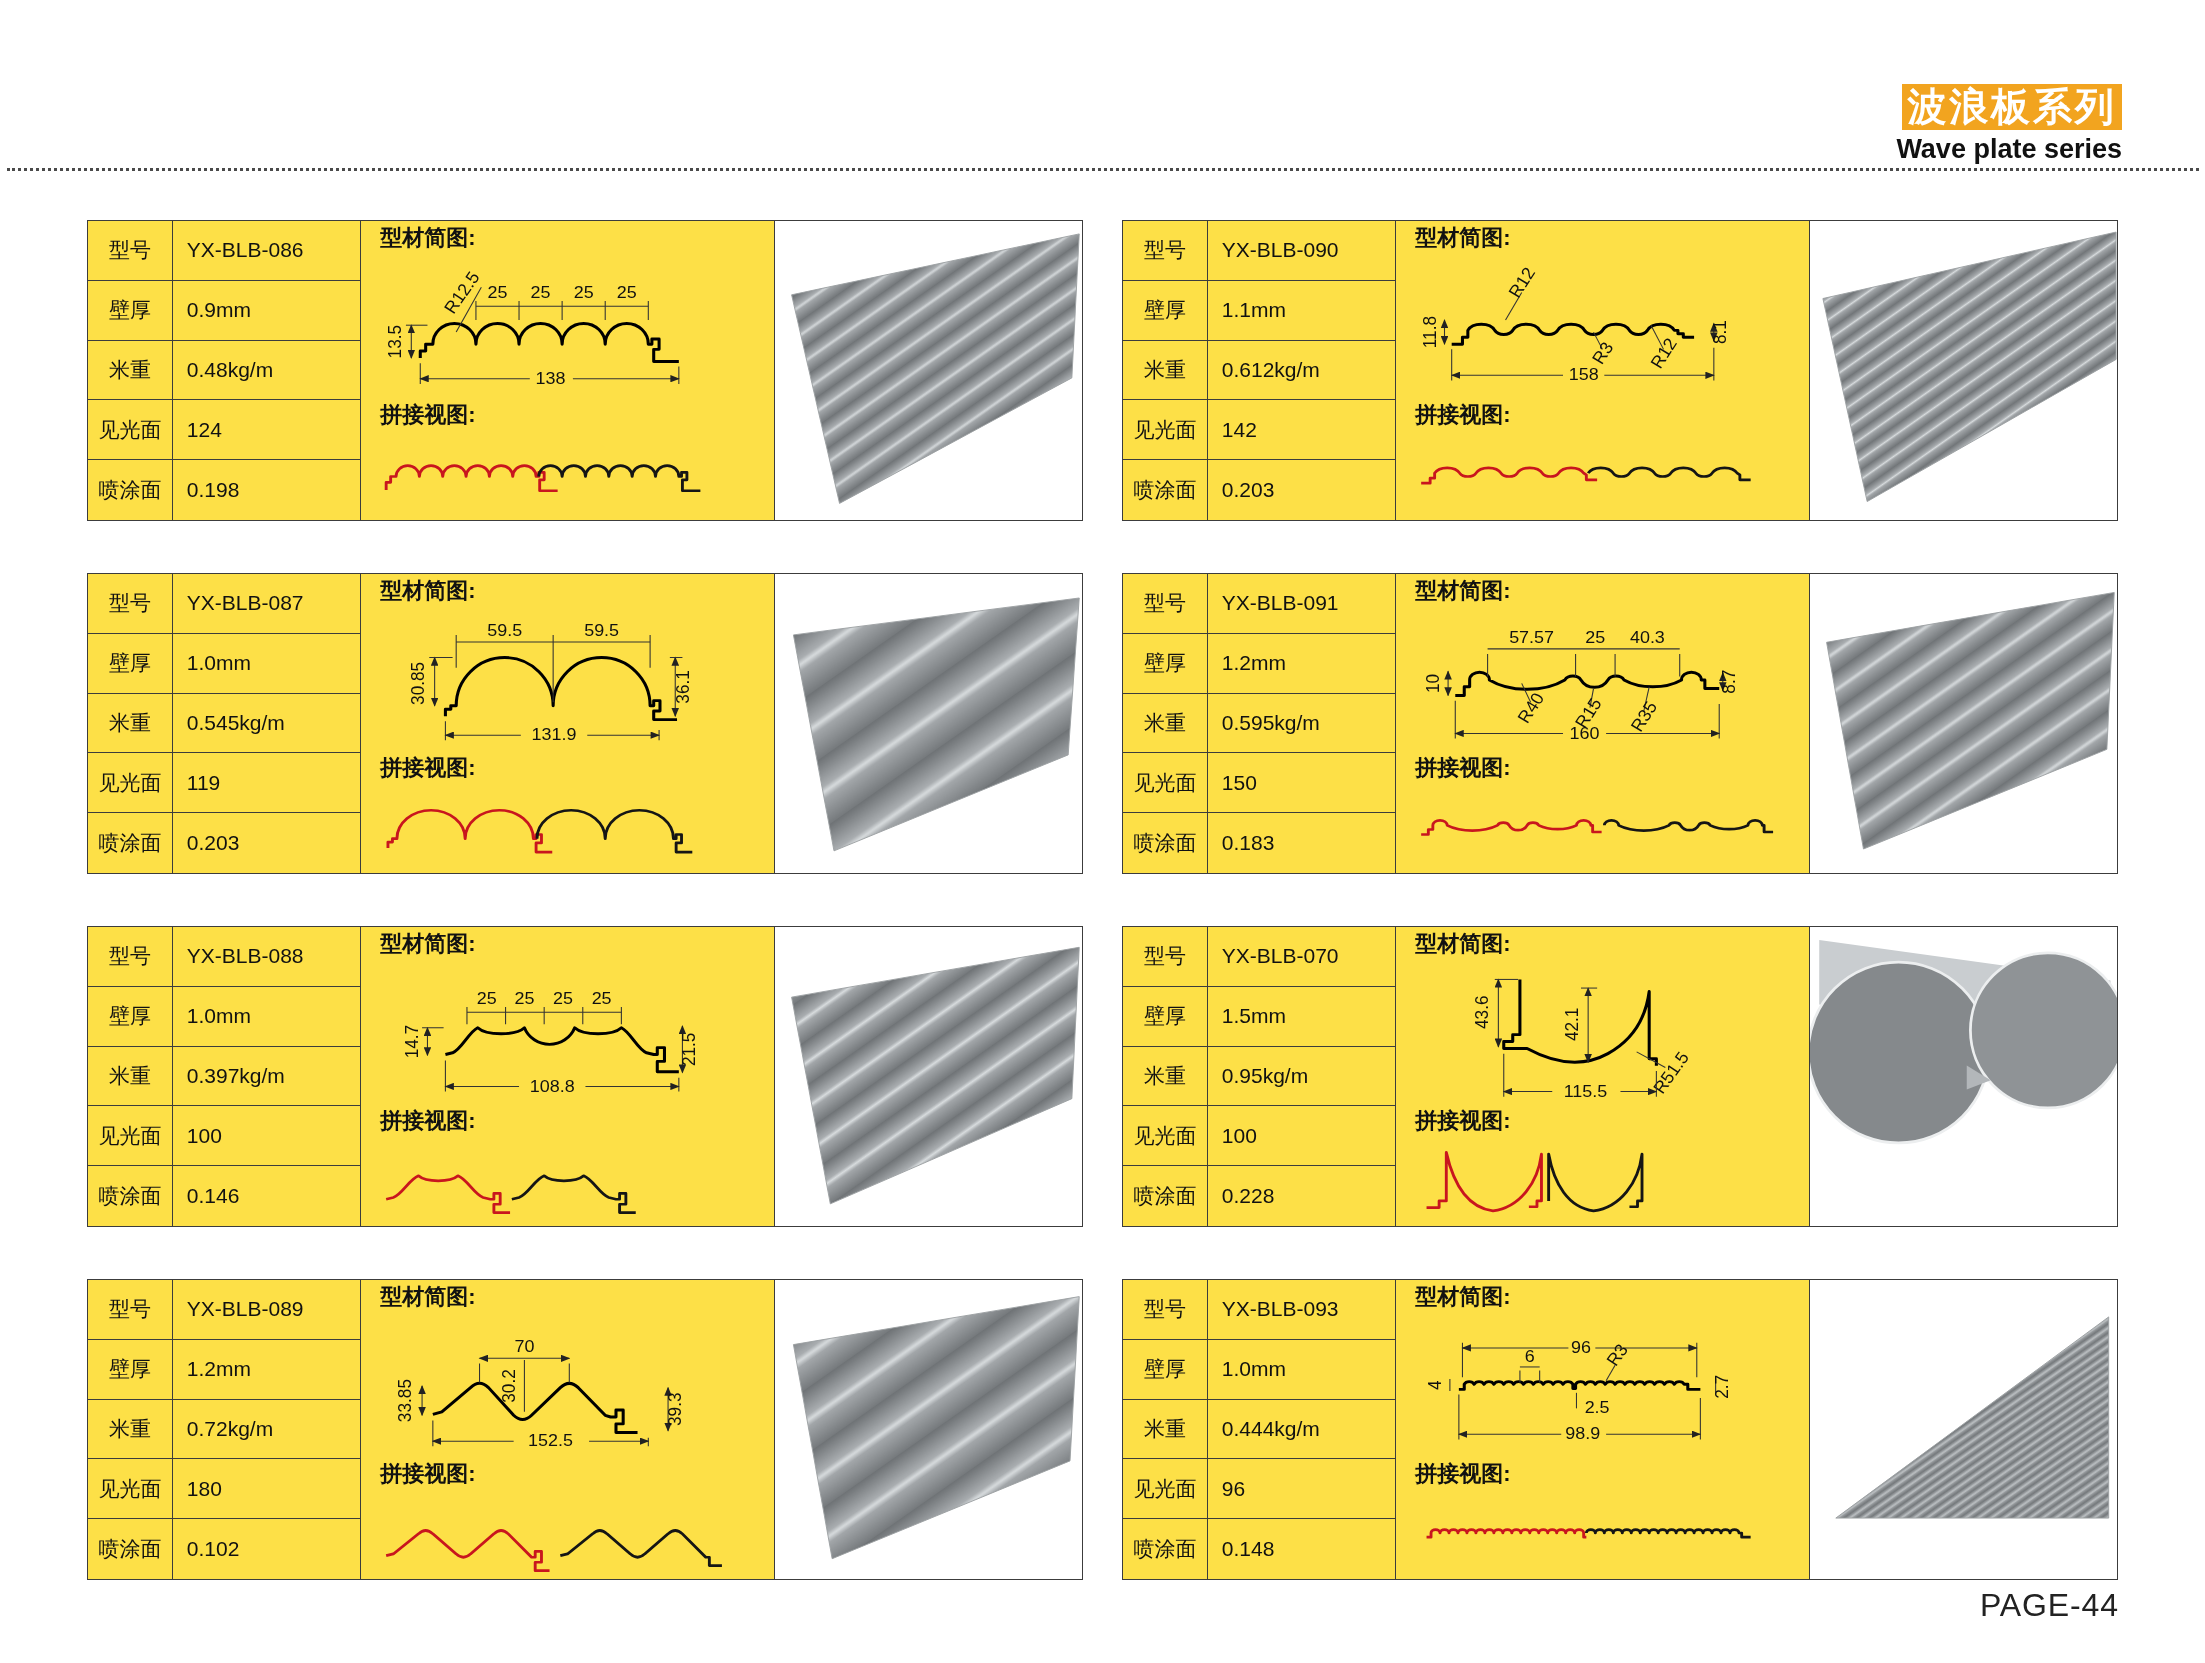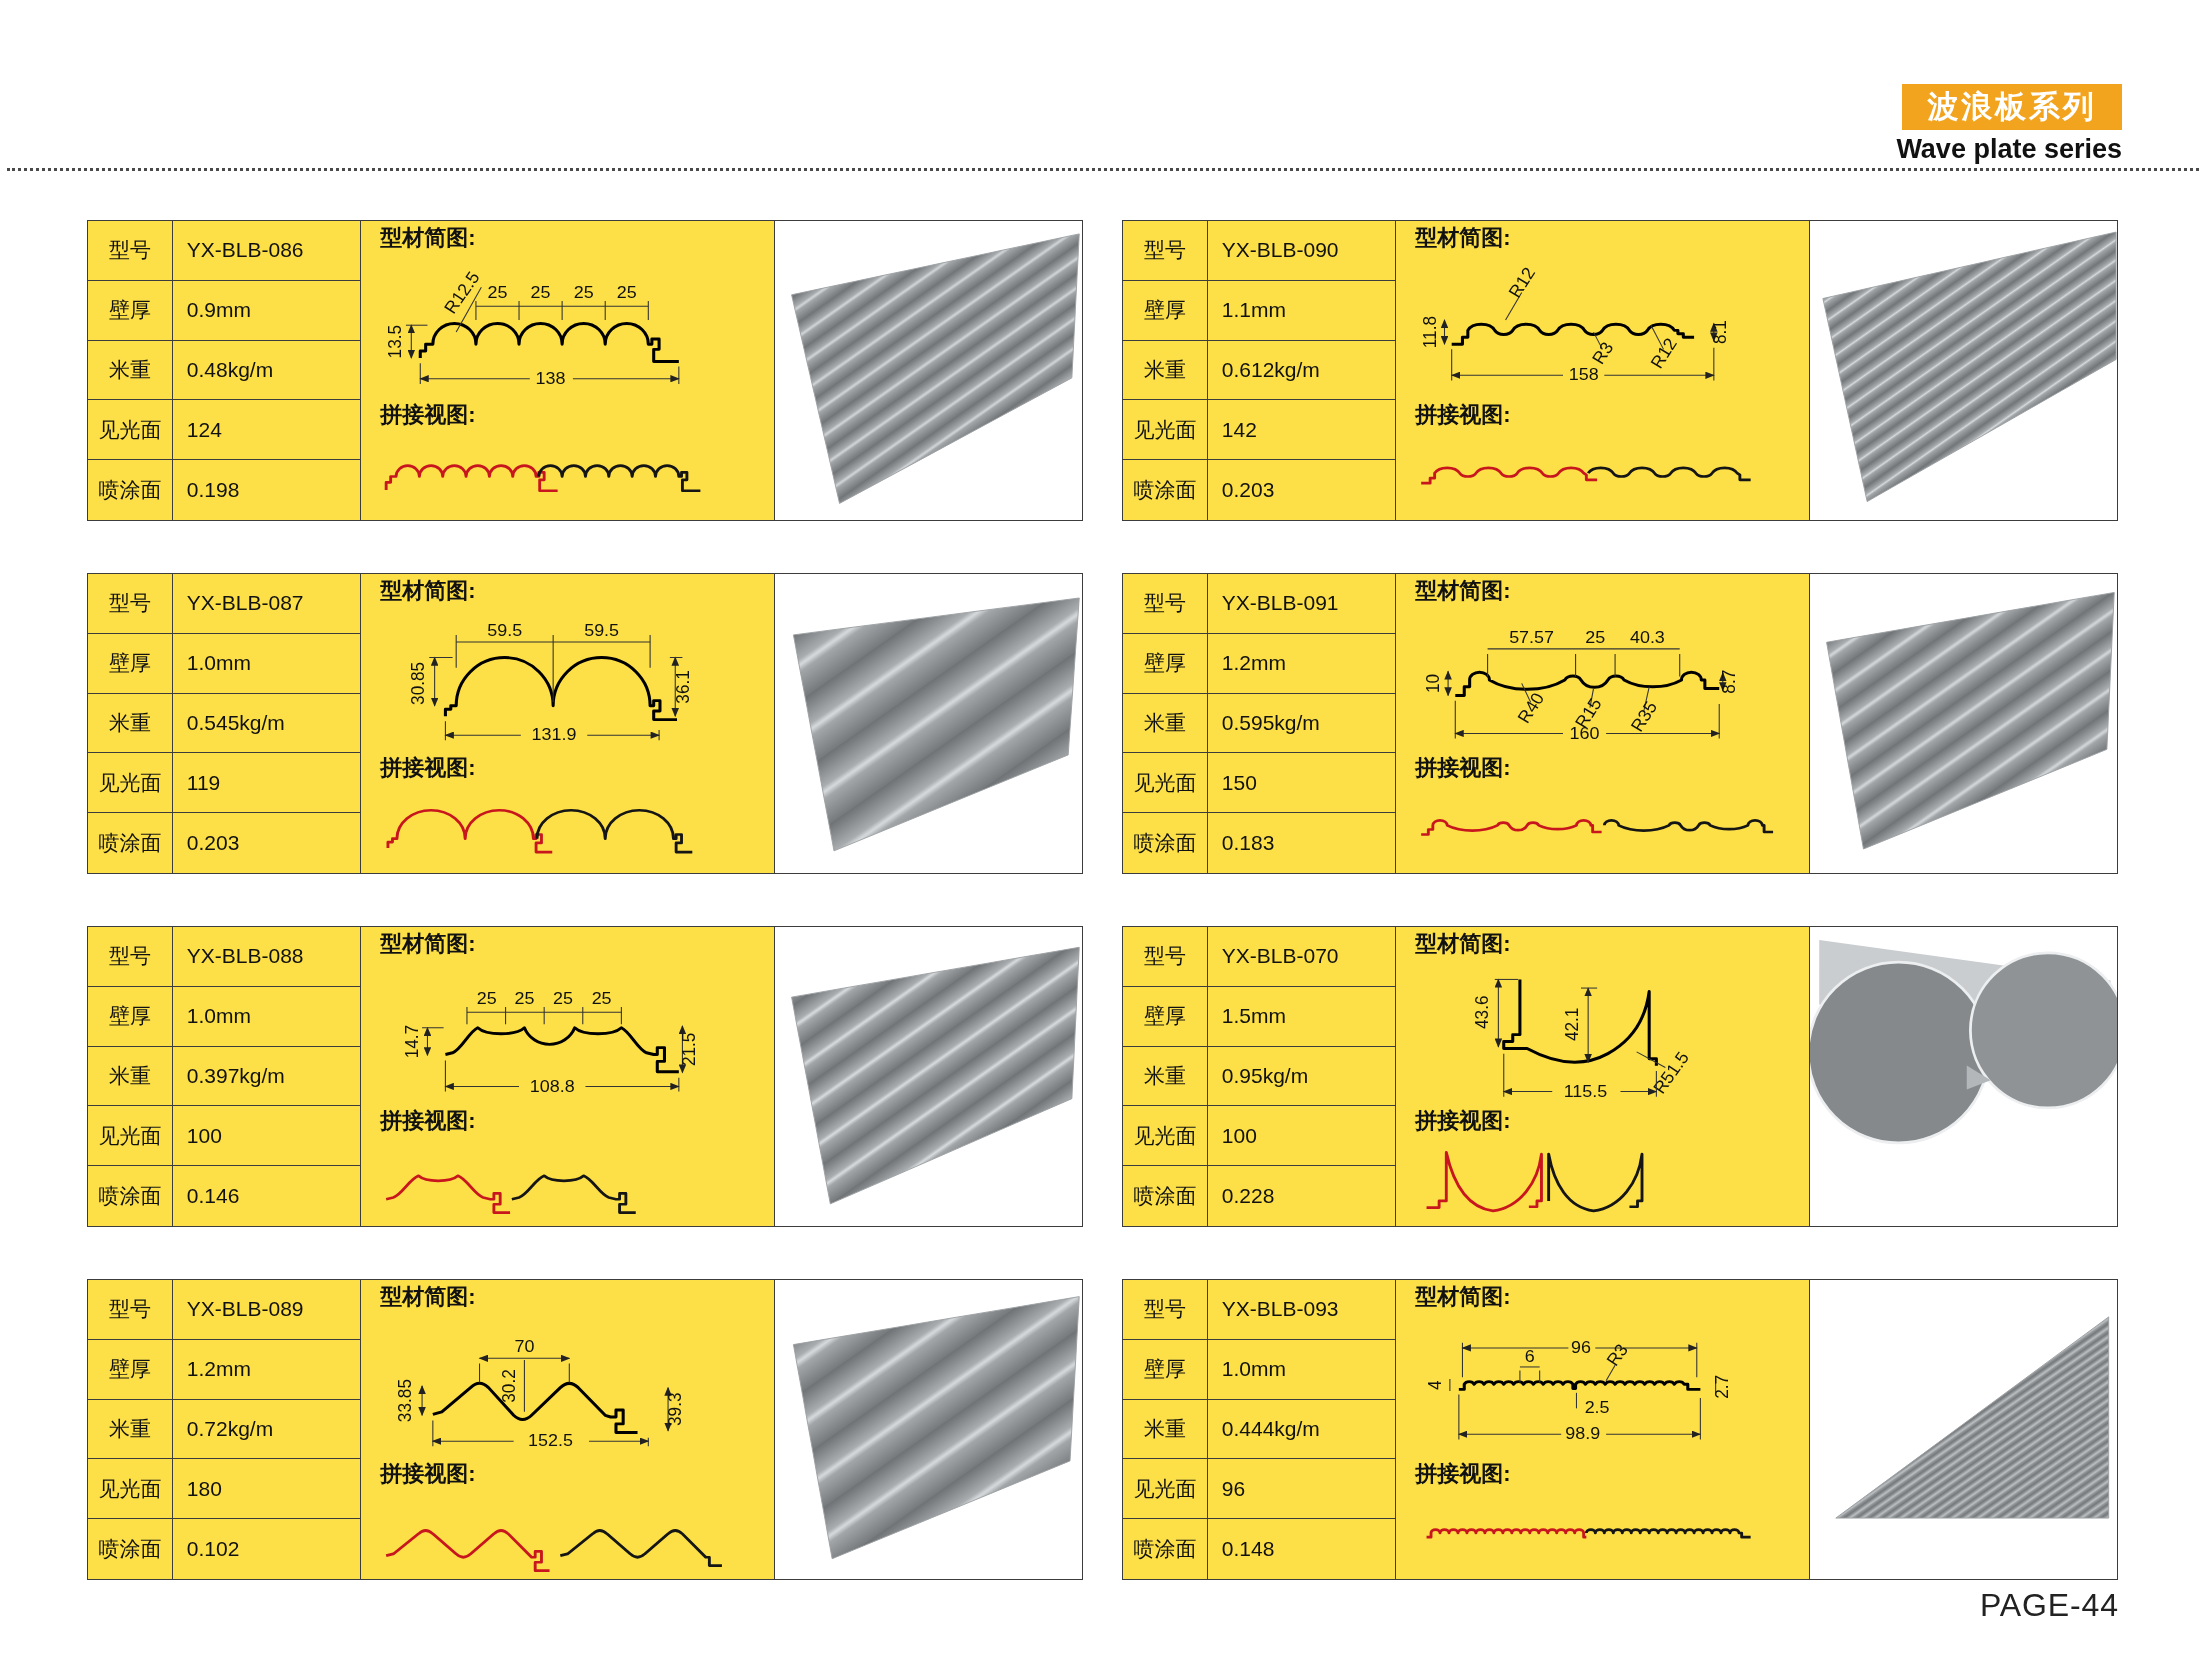--- a/index.html
+++ b/index.html
@@ -1,20 +1,20 @@
 <!DOCTYPE html>
 <html style="--accent: #F2A41F; --red: #C8161E;font-size:14.7px"><head>
 <meta charset="utf-8">
 <style>
   :root{ --ln:#3c3c3c; --accent:#F2A41F; --red:#C8161E; }
   html,body{margin:0;padding:0;}
   body{width:2206px;height:1663px;position:relative;background:#fff;
        font-family:"Liberation Sans","DejaVu Sans",sans-serif;overflow:hidden;}
   .badge{position:absolute;top:84px;right:84px;width:220px;height:46px;background:var(--accent);
-         color:#fff;font-size:31px;font-weight:bold;letter-spacing:2.8px;
+         color:#fff;font-size:39px;font-weight:bold;letter-spacing:2.8px;
          display:flex;align-items:center;justify-content:center;}
   .subtitle{position:absolute;top:134px;right:84px;font-size:27px;font-weight:bold;color:#111;}
   .dots{position:absolute;top:168px;left:7.3px;right:7.3px;border-top:3.7px dotted #4a4a4a;height:0;}
   .grid{position:absolute;top:220px;left:87px;display:grid;
         grid-template-columns:996px 996px;column-gap:39px;row-gap:52px;}
   .card{height:301px;border:1.8px solid var(--ln);display:flex;box-sizing:border-box;background:#fde047;}
   .spec{width:273px;flex:0 0 auto;display:grid;grid-template-columns:85px 1fr;grid-auto-rows:1fr;
         border-right:1.8px solid var(--ln);box-sizing:border-box;}
   .cell{display:flex;align-items:center;border-bottom:1.8px solid var(--ln);
         font-size:21px;color:#111;box-sizing:border-box;white-space:nowrap;}

